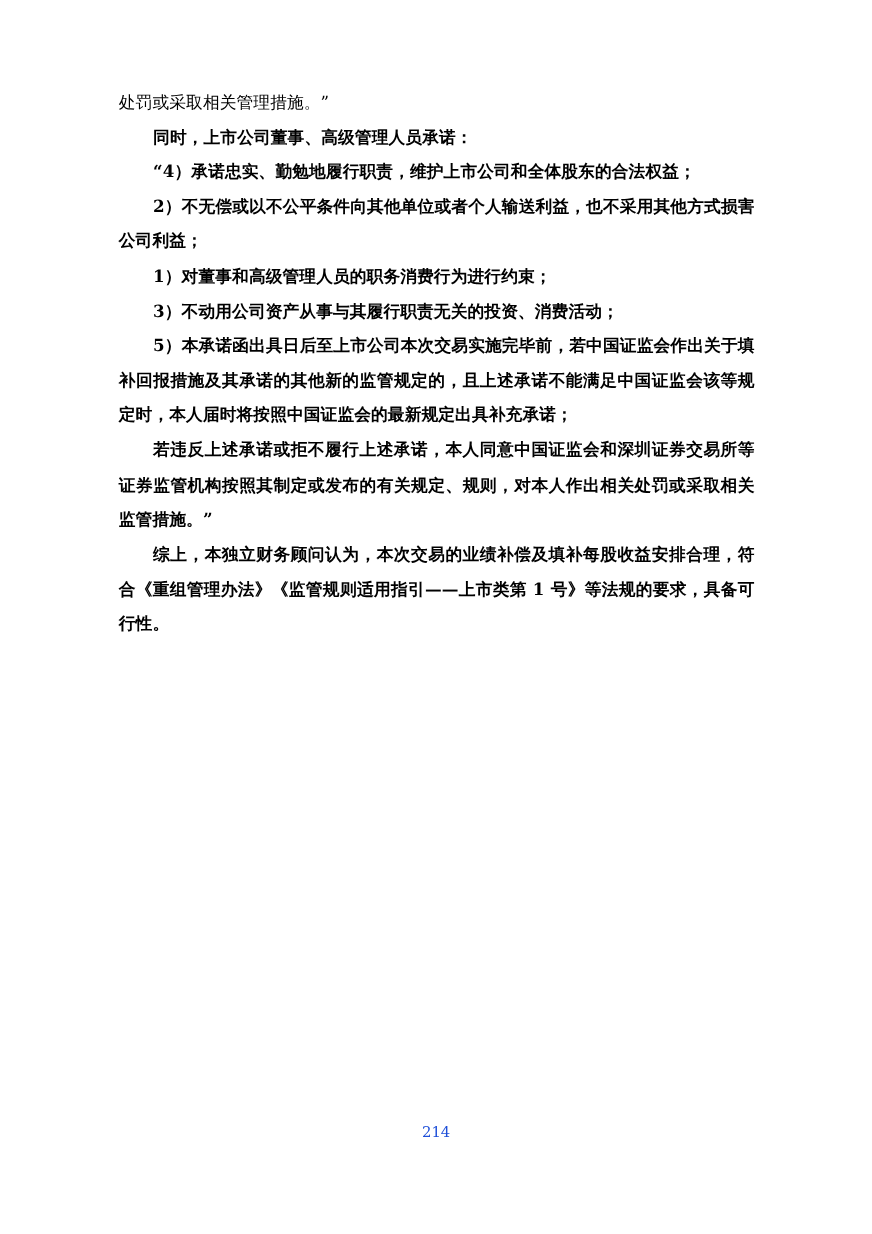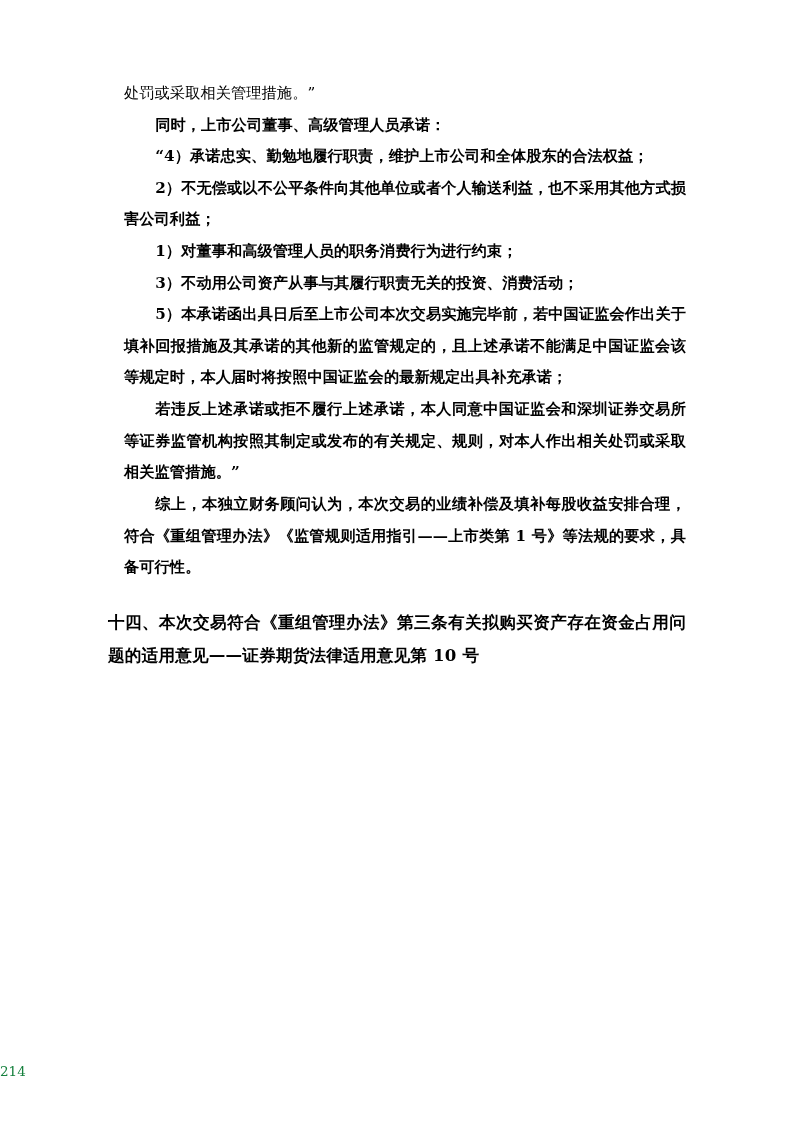--- a/index.html
+++ b/index.html
@@ -19,21 +19,21 @@
     box-sizing: border-box;
     overflow: hidden;
   }
   .content {
     position: absolute;
     left: 108px;
     top: 78px;
     width: 578px;
   }
   p {
-    margin: 0 0 0 16px;
+    margin: 0 0 0 0;
     font-size: 15.2px;
     line-height: 2.08;
     text-align: justify;
     text-justify: inter-ideograph;
     color: #000000;
     letter-spacing: 0.1px;
   }
   p.indent {
     text-indent: 2.05em;
     font-weight: bold;
@@ -43,44 +43,43 @@
     font-size: 16.6px;
     line-height: 2.0;
     font-weight: bold;
     text-align: justify;
     text-justify: inter-ideograph;
     color: #000000;
     letter-spacing: 0.2px;
   }
   .page-number {
     position: absolute;
-    top: 1063px;
+    top: 1022px;
     left: 0;
     width: 793px;
-    text-align: left;
+    text-align: center;
     font-size: 13.5px;
     font-family: "DejaVu Serif", "Liberation Serif", serif;
-    color: #15803d;
+    color: #1d4ed8;
   }
 </style>
 </head>
 <body>
 
 <div class="page">
   <div class="content">
 
     <p class="">处罚或采取相关管理措施。”</p>
     <p class="indent">同时，上市公司董事、高级管理人员承诺：</p>
     <p class="indent">“4）承诺忠实、勤勉地履行职责，维护上市公司和全体股东的合法权益；</p>
     <p class="indent">2）不无偿或以不公平条件向其他单位或者个人输送利益，也不采用其他方式损害公司利益；</p>
     <p class="indent">1）对董事和高级管理人员的职务消费行为进行约束；</p>
     <p class="indent">3）不动用公司资产从事与其履行职责无关的投资、消费活动；</p>
     <p class="indent">5）本承诺函出具日后至上市公司本次交易实施完毕前，若中国证监会作出关于填补回报措施及其承诺的其他新的监管规定的，且上述承诺不能满足中国证监会该等规定时，本人届时将按照中国证监会的最新规定出具补充承诺；</p>
     <p class="indent">若违反上述承诺或拒不履行上述承诺，本人同意中国证监会和深圳证券交易所等证券监管机构按照其制定或发布的有关规定、规则，对本人作出相关处罚或采取相关监管措施。”</p>
     <p class="indent">综上，本独立财务顾问认为，本次交易的业绩补偿及填补每股收益安排合理，符合《重组管理办法》《监管规则适用指引——上市类第 1 号》等法规的要求，具备可行性。</p>
 
-    <h2>十四、本次交易符合《重组管理办法》第三条有关拟购买资产存在资金占用问题的适用意见——证券期货法律适用意见第 10 号</h2>
 
 
   </div>
 
   <div class="page-number">214</div>
 </div>
 
 </body></html>

